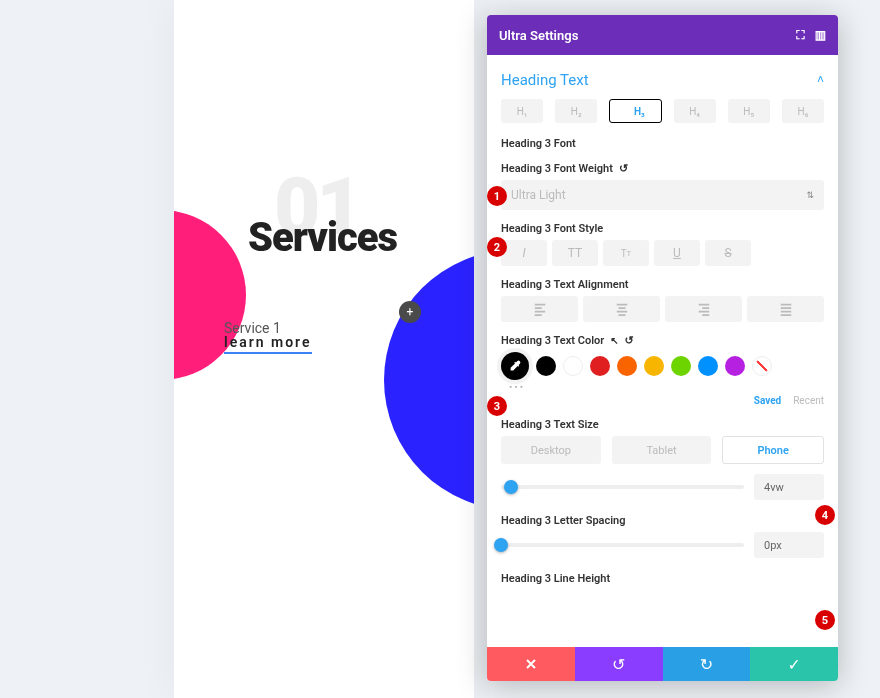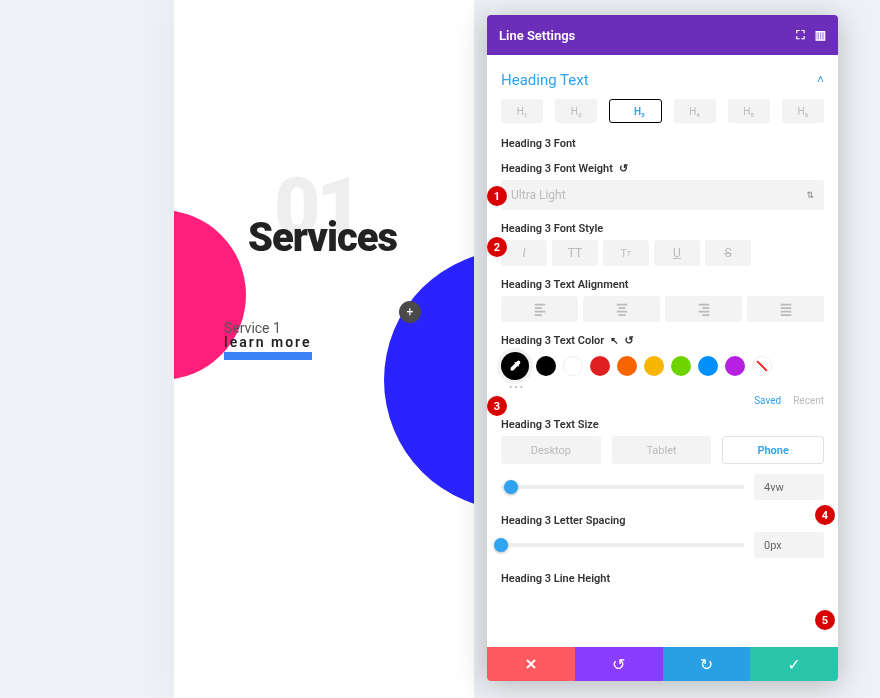--- a/index.html
+++ b/index.html
@@ -65,21 +65,21 @@
     font-size: 14px;
     color: #555;
   }
   .learn-more {
     position: absolute;
     left: 50px; top: 334px;
     font-size: 14px;
     color: #222;
     letter-spacing: 2px;
     font-weight: 600;
-    border-bottom: 8px solid #3b82f6;
+    border-bottom: 2px solid #3b82f6;
     padding-bottom: 2px;
     text-decoration: none;
   }
   .add-sec {
     position: absolute;
     left: 399px; top: 301px;
     width: 22px; height: 22px;
     border-radius: 50%;
     background: #4a4a4a;
     color: #fff;
@@ -218,21 +218,21 @@
     background: #fff;
     position: relative;
     border: 1px solid #eee;
   }
   .swatch.none::after {
     content: ""; position: absolute; inset: 2px;
     background: linear-gradient(45deg, transparent 45%, #ff3b3b 45%, #ff3b3b 55%, transparent 55%);
     border-radius: 50%;
   }
   .saved-recent { display: flex; gap: 12px; font-size: 10px; justify-content: flex-end; margin: 2px 0 6px 0; }
-  .saved-recent .s { color: #2ea3f2; font-weight: 400; cursor: pointer; }
+  .saved-recent .s { color: #2ea3f2; font-weight: 700; cursor: pointer; }
   .saved-recent .r { color: #bbb; cursor: pointer; }
   .dots-under { font-size: 10px; color: #bbb; letter-spacing: 2px; margin-top: -2px; margin-left: 8px; }
 
   .device-tabs { display: flex; gap: 11px; margin-bottom: 10px; }
   .dev-tab { flex: 1; font-size: 11px; color: #bbb; height: 28px; }
   .dev-tab.active { background: #fff; border: 1px solid #e2e2e2; color: #2ea3f2; font-weight: 600; }
 
   .slider-row { display: flex; align-items: center; gap: 10px; margin-bottom: 14px; }
   .slider-track {
     flex: 1; height: 4px; background: #eee; border-radius: 3px;
@@ -284,21 +284,21 @@
     <div class="services-title">Services</div>
     <div class="service-label">Service 1</div>
     <a href="#" class="learn-more">learn more</a>
   </div>
   <div class="add-sec">+</div>
 </div>
 
 <div class="settings-panel">
 
   <div class="panel-title-bar">
-    <span>Line Settings</span>
+    <span>Ultra Settings</span>
     <div class="panel-title-icons">
       <span>⛶</span>
       <span>▥</span>
     </div>
   </div>
 
 
   <div class="panel-scroll">
 
     <div class="toggle-header">

